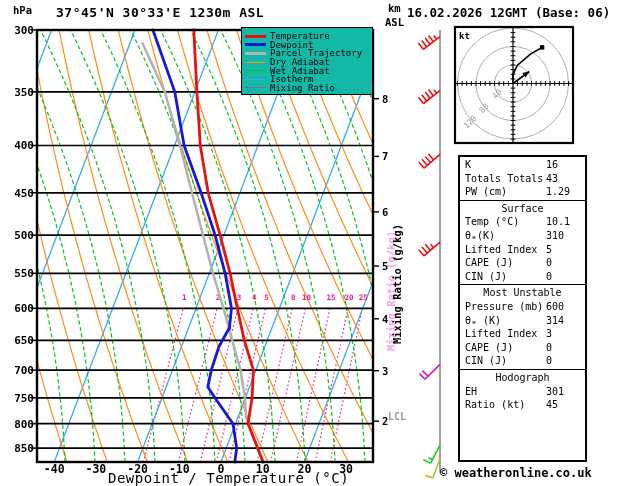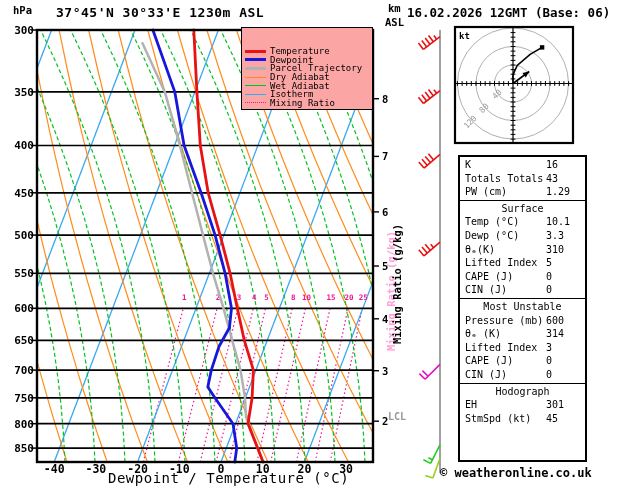--- a/index.html
+++ b/index.html
@@ -5,21 +5,21 @@
   html,body{margin:0;padding:0;background:#fff;width:629px;height:486px;overflow:hidden;}
   body{font-family:"DejaVu Sans Mono","DejaVu Sans",monospace;color:#000;}
   #app{position:absolute;left:0;top:0;width:629px;height:486px;}
   #chart-svg{position:absolute;left:0;top:0;z-index:1;}
   .abs{position:absolute;z-index:3;white-space:nowrap;}
   #hpa-label{left:13px;top:4px;font-size:10.5px;font-weight:bold;text-align:center;}
   #station-title{left:56px;top:5px;font-size:13px;font-weight:bold;letter-spacing:.5px;text-align:right;}
   #km-label{left:388px;top:2px;font-size:10.5px;font-weight:bold;}
   #asl-label{left:385px;top:16px;font-size:10.5px;font-weight:bold;}
   #datetime{left:407px;top:5px;font-size:12.5px;font-weight:bold;}
-  #legend{left:241px;top:27px;width:130px;height:62px;border:1.5px solid #000;background:#fca5a5;z-index:4;padding-top:19px;}
+  #legend{left:241px;top:27px;width:130px;height:62px;border:1.5px solid #000;background:#14b8a6;z-index:4;padding-top:4px;}
   .lg-row{display:flex;align-items:center;height:8.6px;}
   .lg-line{width:21px;margin-left:3px;margin-right:4px;flex:0 0 auto;}
   .lg-label{font-size:9px;line-height:8px;}
   #axis-title{left:108px;top:470px;width:252px;text-align:left;font-size:14px;letter-spacing:.5px;}
   #footer{left:440px;top:466px;font-size:12px;font-weight:bold;}
   #table-box{left:458px;top:155px;width:125px;height:303px;border:2px solid #000;background:#fff;z-index:3;position:absolute;}
   .tb-section{border-top:1.5px solid #000;padding:1px 0;}
   .tb-section:first-child{border-top:none;}
   .tb-row{position:relative;height:13.6px;font-size:10px;line-height:13.6px;}
   .tb-label{position:absolute;left:5px;}
@@ -336,24 +336,20 @@
           <span class="tb-value">1.29</span>
         </div>
       </div>
       <div class="tb-section">
         <div class="tb-row tb-header">Surface</div>
         <div class="tb-row">
           <span class="tb-label">Temp (°C)</span>
           <span class="tb-value">10.1</span>
         </div>
         <div class="tb-row">
-          <span class="tb-label">Dewp (°C)</span>
-          <span class="tb-value">3.3</span>
-        </div>
-        <div class="tb-row">
           <span class="tb-label">θₑ(K)</span>
           <span class="tb-value">310</span>
         </div>
         <div class="tb-row">
           <span class="tb-label">Lifted Index</span>
           <span class="tb-value">5</span>
         </div>
         <div class="tb-row">
           <span class="tb-label">CAPE (J)</span>
           <span class="tb-value">0</span>
@@ -386,20 +382,20 @@
           <span class="tb-value">0</span>
         </div>
       </div>
       <div class="tb-section">
         <div class="tb-row tb-header">Hodograph</div>
         <div class="tb-row">
           <span class="tb-label">EH</span>
           <span class="tb-value">301</span>
         </div>
         <div class="tb-row">
-          <span class="tb-label">StmSpd (kt)</span>
+          <span class="tb-label">Ratio (kt)</span>
           <span class="tb-value">45</span>
         </div>
       </div>
     </div>
 
   <span class="abs" id="footer">© weatheronline.co.uk</span>
 </div>
 
 </body></html>

